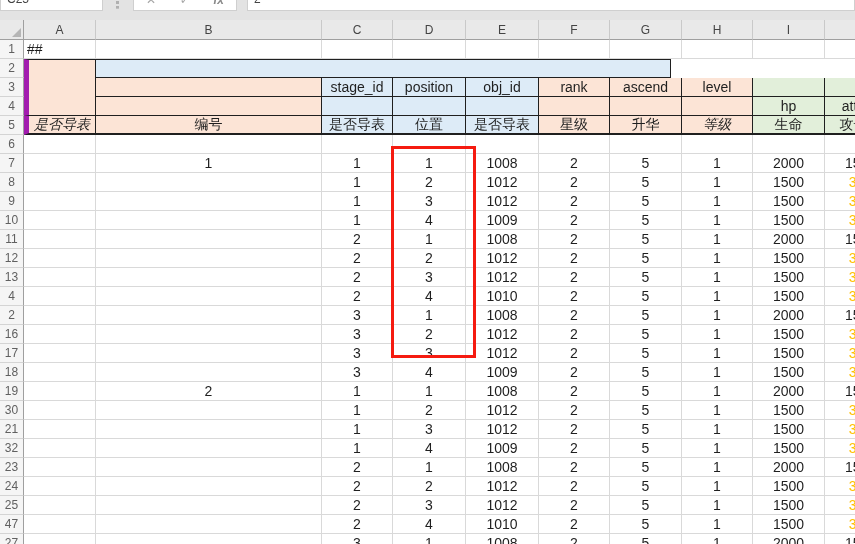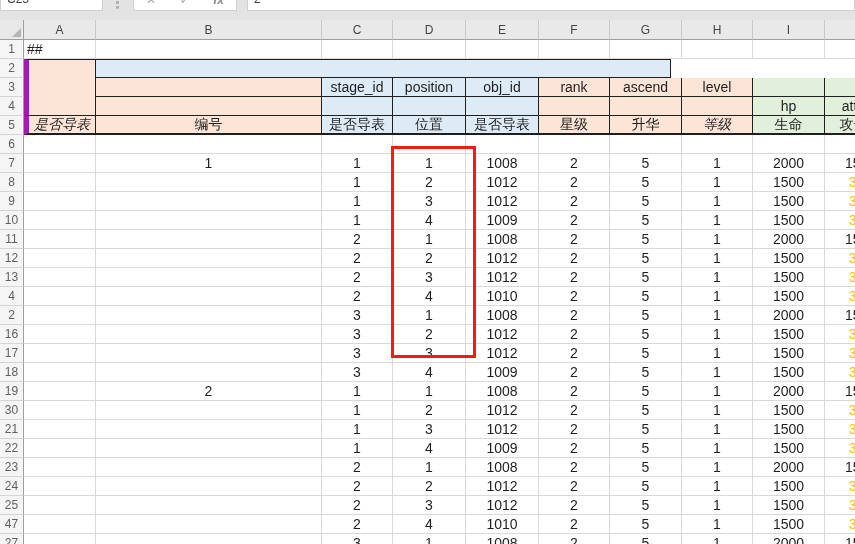--- a/index.html
+++ b/index.html
@@ -344,21 +344,21 @@
         <div class="cell " style="width: 71px;">1</div>
         <div class="cell " style="width: 73px;">3</div>
         <div class="cell " style="width: 73px;">1012</div>
         <div class="cell " style="width: 71px;">2</div>
         <div class="cell " style="width: 72px;">5</div>
         <div class="cell " style="width: 71px;">1</div>
         <div class="cell " style="width: 72px;">1500</div>
         <div class="cell gold" style="width: 72px;">350</div>
       </div>
       <div class="row">
-        <div class="gut">22</div>
+        <div class="gut">32</div>
         <div class="cell " style="width: 72px;"></div>
         <div class="cell " style="width: 226px;"></div>
         <div class="cell " style="width: 71px;">1</div>
         <div class="cell " style="width: 73px;">4</div>
         <div class="cell " style="width: 73px;">1009</div>
         <div class="cell " style="width: 71px;">2</div>
         <div class="cell " style="width: 72px;">5</div>
         <div class="cell " style="width: 71px;">1</div>
         <div class="cell " style="width: 72px;">1500</div>
         <div class="cell gold" style="width: 72px;">350</div>

